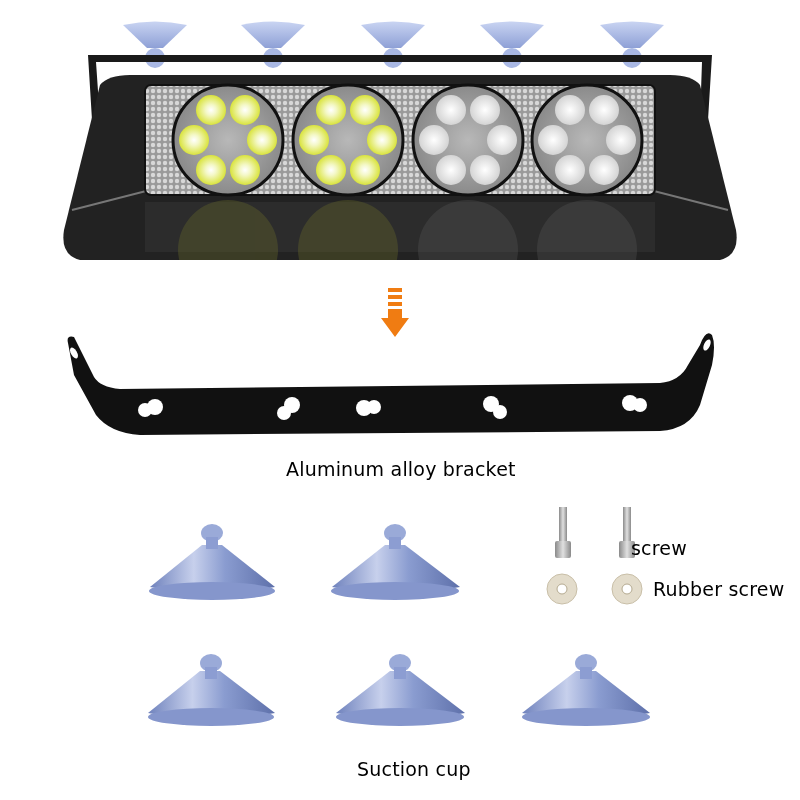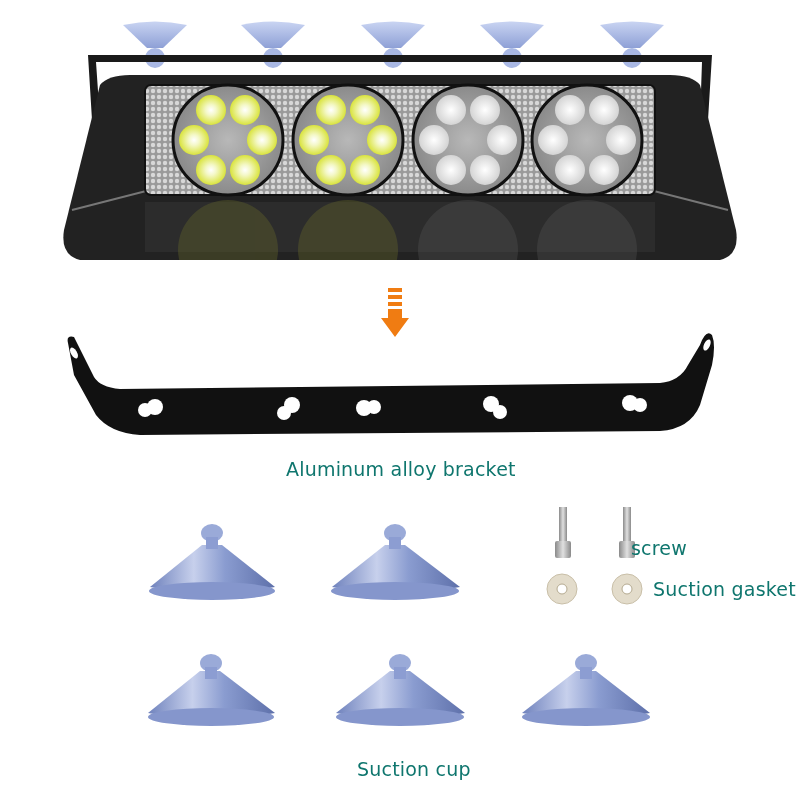--- a/index.html
+++ b/index.html
@@ -1,18 +1,18 @@
 <!DOCTYPE html>
 <html><head>
 <meta charset="utf-8">
 <style>
   html,body{margin:0;padding:0;background:#ffffff;}
   body{width:800px;height:800px;position:relative;overflow:hidden;font-family:"DejaVu Sans","Liberation Sans",sans-serif;color:#222;}
   .abs{position:absolute;}
-  .label{position:absolute;font-size:19px;color:#0f766e;white-space:nowrap;letter-spacing:0.2px;}
+  .label{position:absolute;font-size:19px;color:#000000;white-space:nowrap;letter-spacing:0.2px;}
   svg{display:block;}
 </style>
 </head>
 <body>
 
 <div class="abs" style="left:60px;top:10px;width:680px;height:270px;">
   <svg width="680" height="270" viewBox="0 0 680 270">
     <defs>
       <linearGradient id="cupg" x1="0" y1="0" x2="0" y2="1">
         <stop offset="0" stop-color="#c9d4f2"></stop>
@@ -173,21 +173,21 @@
 <div class="label" style="left:631px;top:537px;">screw</div>
 
 <div class="abs" style="left:545px;top:572px;width:100px;height:34px;">
   <svg width="100" height="34" viewBox="0 0 100 34">
     <circle cx="17" cy="17" r="15" fill="#e3dccb" stroke="#c9bfa8" stroke-width="1"></circle>
     <circle cx="17" cy="17" r="5" fill="#fff" stroke="#b5aa90"></circle>
     <circle cx="82" cy="17" r="15" fill="#e3dccb" stroke="#c9bfa8" stroke-width="1"></circle>
     <circle cx="82" cy="17" r="5" fill="#fff" stroke="#b5aa90"></circle>
   </svg>
 </div>
-<div class="label" style="left:653px;top:578px;">Suction gasket</div>
+<div class="label" style="left:653px;top:578px;">Rubber screw</div>
 
 <div class="abs" style="left:0;top:515px;width:800px;height:220px;">
   <svg width="800" height="220" viewBox="0 0 800 220">
     <defs>
       <linearGradient id="cone" x1="0" x2="1">
         <stop offset="0" stop-color="#6f82bd"></stop>
         <stop offset="0.35" stop-color="#c7d0ec"></stop>
         <stop offset="0.6" stop-color="#8a9cd0"></stop>
         <stop offset="1" stop-color="#5e70aa"></stop>
       </linearGradient>

